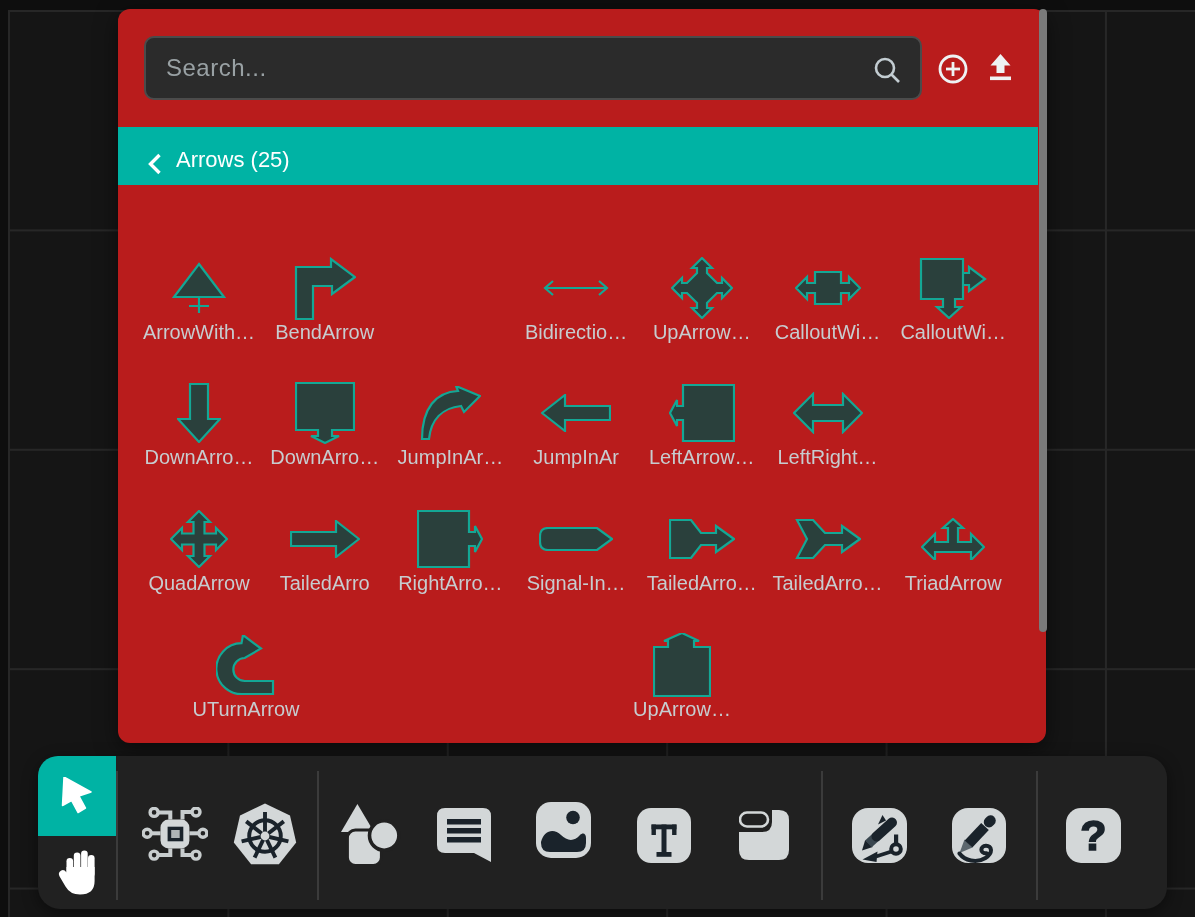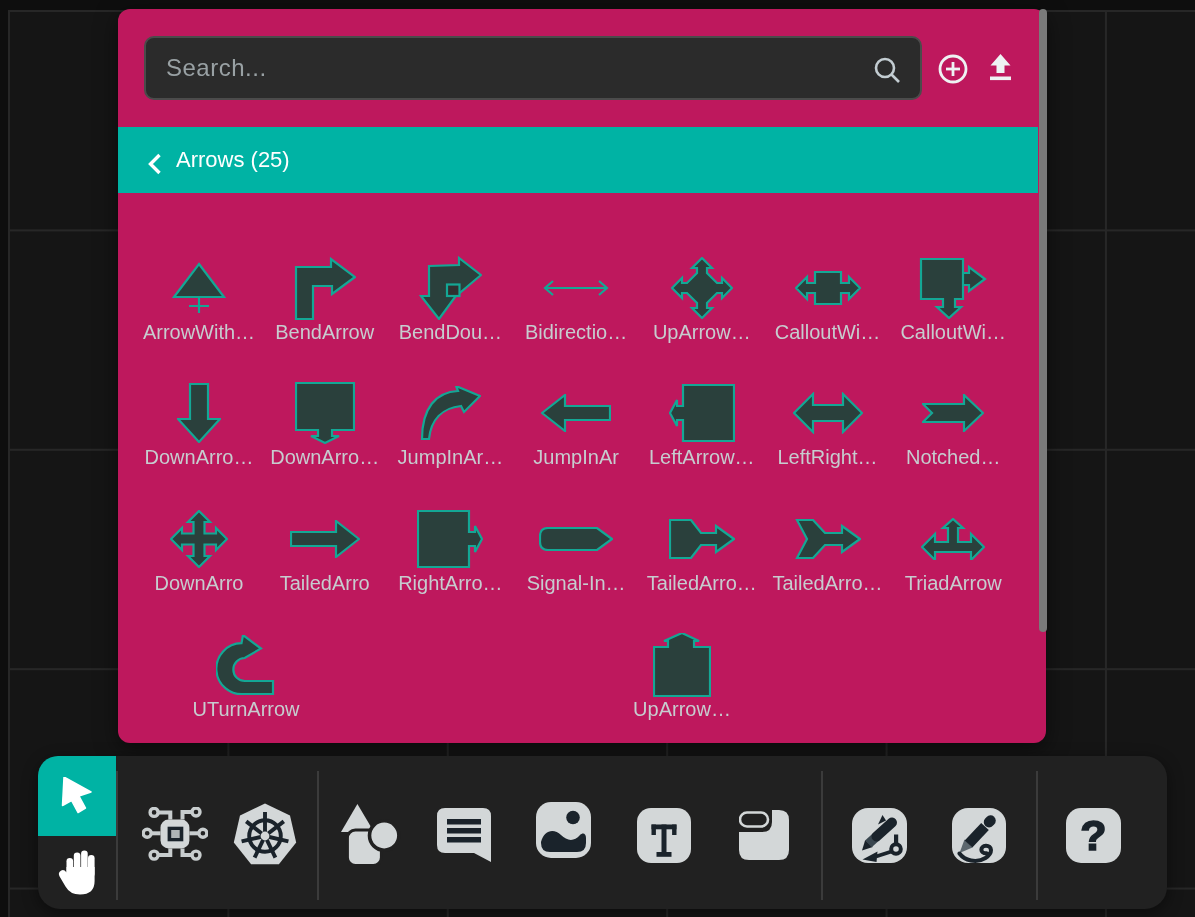--- a/index.html
+++ b/index.html
@@ -5,27 +5,27 @@
   * { margin:0; padding:0; box-sizing:border-box; }
   html,body { width:1195px; height:917px; background:#0e0e0e; overflow:hidden;
     font-family:"Liberation Sans", sans-serif; }
   #canvas { position:absolute; left:8px; top:10px; width:1187px; height:907px;
     background-color:#151515;
     background-image:
       linear-gradient(#272727 2px, transparent 2px),
       linear-gradient(90deg, #272727 2px, transparent 2px);
     background-size:219.4px 219.4px; }
   #panel { position:absolute; left:118px; top:9px; width:928px; height:734px;
-    background:#be185d; border-radius:12px; box-shadow:0 6px 22px rgba(0,0,0,.5); }
+    background:#b91c1c; border-radius:12px; box-shadow:0 6px 22px rgba(0,0,0,.5); }
   #search { position:absolute; left:26px; top:27px; width:778px; height:64px;
     background:#2b2b2b; border:2px solid #4b4b4b; border-radius:10px; }
   #search .ph { position:absolute; left:20px; top:16px; font-size:24px; color:#99a1a4; letter-spacing:.5px; }
   #search svg { position:absolute; right:19px; top:19px; }
   .topico { position:absolute; }
-  #tealbar { position:absolute; left:0; top:118px; width:920px; height:66px; background:#00b3a4;text-align:right; }
+  #tealbar { position:absolute; left:0; top:118px; width:920px; height:58px; background:#00b3a4;text-align:right; }
   #tealbar svg { position:absolute; left:30px; top:26px; }
   #tealbar .t { position:absolute; left:58px; top:20px; font-size:22px; color:#fff; }
   #thumb { position:absolute; left:920.5px; top:0px; width:8px; height:623px;
     background:#7a7a7a; border-radius:4px; }
   .cell { position:absolute; width:126px; text-align:center; }
   .cell .ib { height:64px; display:flex; align-items:center; justify-content:center; }
   .cell .lb { margin-top:0; height:24px; line-height:24px; font-size:20px; color:#c7cccf; white-space:nowrap; }
   .r1 { top:247px; } .r2 { top:372px; } .r3 { top:497.5px; } .r4 { top:624px; }
   .shape { fill:#2a403c; stroke:#14a795; stroke-width:2.2; stroke-linejoin:miter; }
   .nof { fill:none; stroke:#14a795; stroke-width:2.2; }
@@ -80,29 +80,20 @@
       <div class="lb">ArrowWith…</div>
     </div>
   <div class="cell r1" style="left:143.7px;">
       <div class="ib">
     <svg width="62" height="63" viewBox="0 0 62 63">
       <path class="shape" d="M2,10 L37,10 L37,2 L61,20 L38,37 L38,29 L19,29 L19,62 L2,62 Z"></path>
     </svg>
       </div>
       <div class="lb">BendArrow</div>
     </div>
-  <div class="cell r1" style="left:269.4px;">
-      <div class="ib">
-    <svg width="63" height="64" viewBox="0 0 63 64">
-      <path class="shape" d="M10,10 L40,9 L40,2 L62,19 L36,41 L20,63 L2,40 L10,40 Z"></path>
-      <rect x="28" y="28.5" width="12.5" height="11.5" fill="#303030" stroke="#14a795" stroke-width="2.2"></rect>
-    </svg>
-      </div>
-      <div class="lb">BendDou…</div>
-    </div>
   <div class="cell r1" style="left:395.1px;">
       <div class="ib">
     <svg width="68" height="20" viewBox="0 0 68 20">
       <path class="nof" d="M3,10 H65 M11,3 L3,10 L11,17 M57,3 L65,10 L57,17"></path>
     </svg>
       </div>
       <div class="lb">Bidirectio…</div>
     </div>
   <div class="cell r1" style="left:520.8px;">
       <div class="ib">
@@ -170,36 +161,28 @@
       <div class="lb">LeftArrow…</div>
     </div>
   <div class="cell r2" style="left:646.5px;">
       <div class="ib">
     <svg width="70" height="42" viewBox="0 0 70 42">
       <path class="shape" d="M1,21 L20,2 V13 H50 V2 L69,21 L50,40 V29 H20 V40 Z"></path>
     </svg>
       </div>
       <div class="lb">LeftRight…</div>
     </div>
-  <div class="cell r2" style="left:772.2px;">
-      <div class="ib">
-    <svg width="62" height="38" viewBox="0 0 62 38">
-      <path class="shape" d="M1,10 H42 V1 L61,19 L42,37 V28 H1 L10,19 Z"></path>
-    </svg>
-      </div>
-      <div class="lb">Notched…</div>
-    </div>
 
   <div class="cell r3" style="left:18px;">
       <div class="ib">
     <svg width="58" height="58" viewBox="0 0 58 58">
       <path class="shape" d="M29,1 L40,12 L34.5,12 L34.5,23.5 L46,23.5 L46,18 L57,29 L46,40 L46,34.5 L34.5,34.5 L34.5,46 L40,46 L29,57 L18,46 L23.5,46 L23.5,34.5 L12,34.5 L12,40 L1,29 L12,18 L12,23.5 L23.5,23.5 L23.5,12 L18,12 Z"></path>
     </svg>
       </div>
-      <div class="lb">DownArro</div>
+      <div class="lb">QuadArrow</div>
     </div>
   <div class="cell r3" style="left:143.7px;">
       <div class="ib">
     <svg width="70" height="38" viewBox="0 0 70 38">
       <path class="shape" d="M1,12 H46 V1 L69,19 L46,37 V26 H1 Z"></path>
     </svg>
       </div>
       <div class="lb">TailedArro</div>
     </div>
   <div class="cell r3" style="left:269.4px;">

